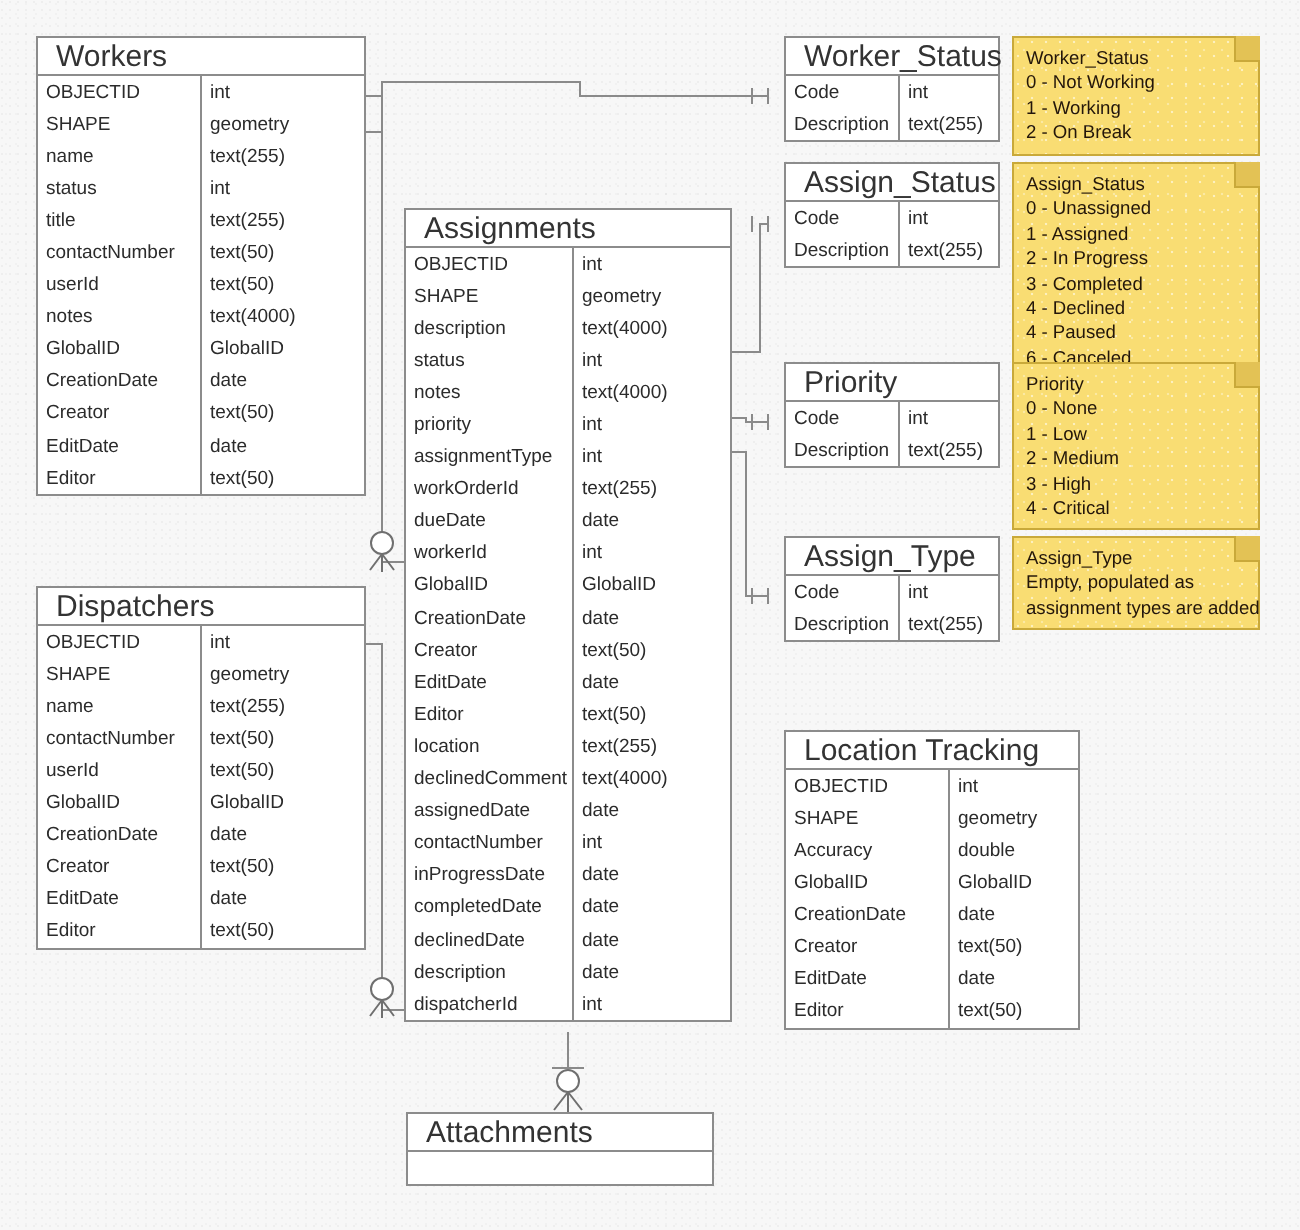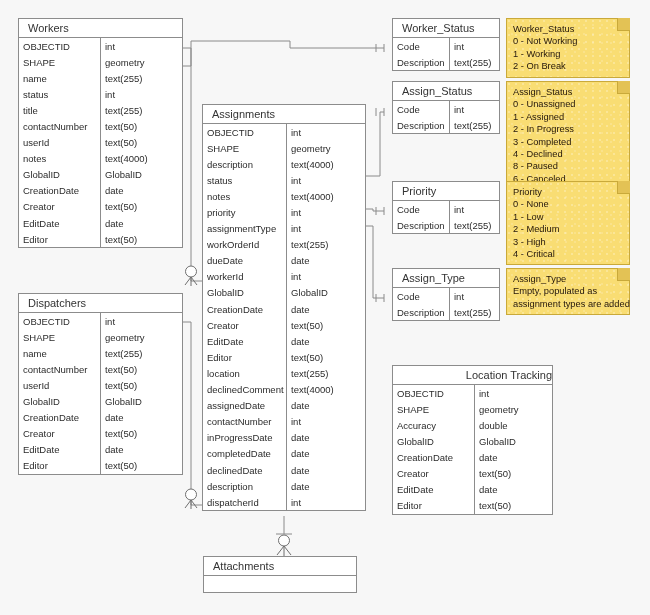--- a/index.html
+++ b/index.html
@@ -27,21 +27,21 @@
     font-size:9.5px;
     color:#2b2b2b;
     z-index:5;
   }
   .table .thead{
     height:19px;
     line-height:19px;
     padding-left:9px;
     border-bottom:1px solid #8c8c8c;
     box-sizing:border-box;
-    font-size:11px;
+    font-size:15px;
     color:#333;
     background:#ffffff;
     white-space:nowrap;
   }
   .table .rows{display:block;}
   .row{
     display:flex;
     height:16.1px;
     box-sizing:border-box;
     align-items:center;
@@ -73,21 +73,21 @@
   #tbl-assignments .cell-name{width:84px;}
   #tbl-attachments{left:203px;top:556px;width:154px;}
   #tbl-attachments .thead{border-bottom:1px solid #8c8c8c;}
 
   #tbl-worker-status{left:392px;top:18px;width:108px;}
   #tbl-assign-status{left:392px;top:81px;width:108px;}
   #tbl-priority{left:392px;top:181px;width:108px;}
   #tbl-assign-type{left:392px;top:268px;width:108px;}
   .lookup .cell-name{width:57px;}
 
-  #tbl-location{left:392px;top:365px;width:161px;text-align:right;}
+  #tbl-location{left:392px;top:365px;width:148px;}
   #tbl-location .cell-name{width:82px;}
 
   
   .note{
     position:absolute;
     box-sizing:border-box;
     background:#f9dd73;
     border:1px solid #c9a93a;
     font-size:9.3px;
     color:#23160a;
@@ -476,21 +476,21 @@
 
   <div class="note" id="note-assign-status">
     <div class="fold"></div>
     <div class="nline">Assign_Status</div>
     <div>
         <div class="nline">0 - Unassigned</div>
         <div class="nline">1 - Assigned</div>
         <div class="nline">2 - In Progress</div>
         <div class="nline">3 - Completed</div>
         <div class="nline">4 - Declined</div>
-        <div class="nline">8 - Paused</div>
+        <div class="nline">4 - Paused</div>
         <div class="nline">6 - Canceled</div>
       </div>
   </div>
 
   <div class="note" id="note-priority">
     <div class="fold"></div>
     <div class="nline">Priority</div>
     <div>
         <div class="nline">0 - None</div>
         <div class="nline">1 - Low</div>

